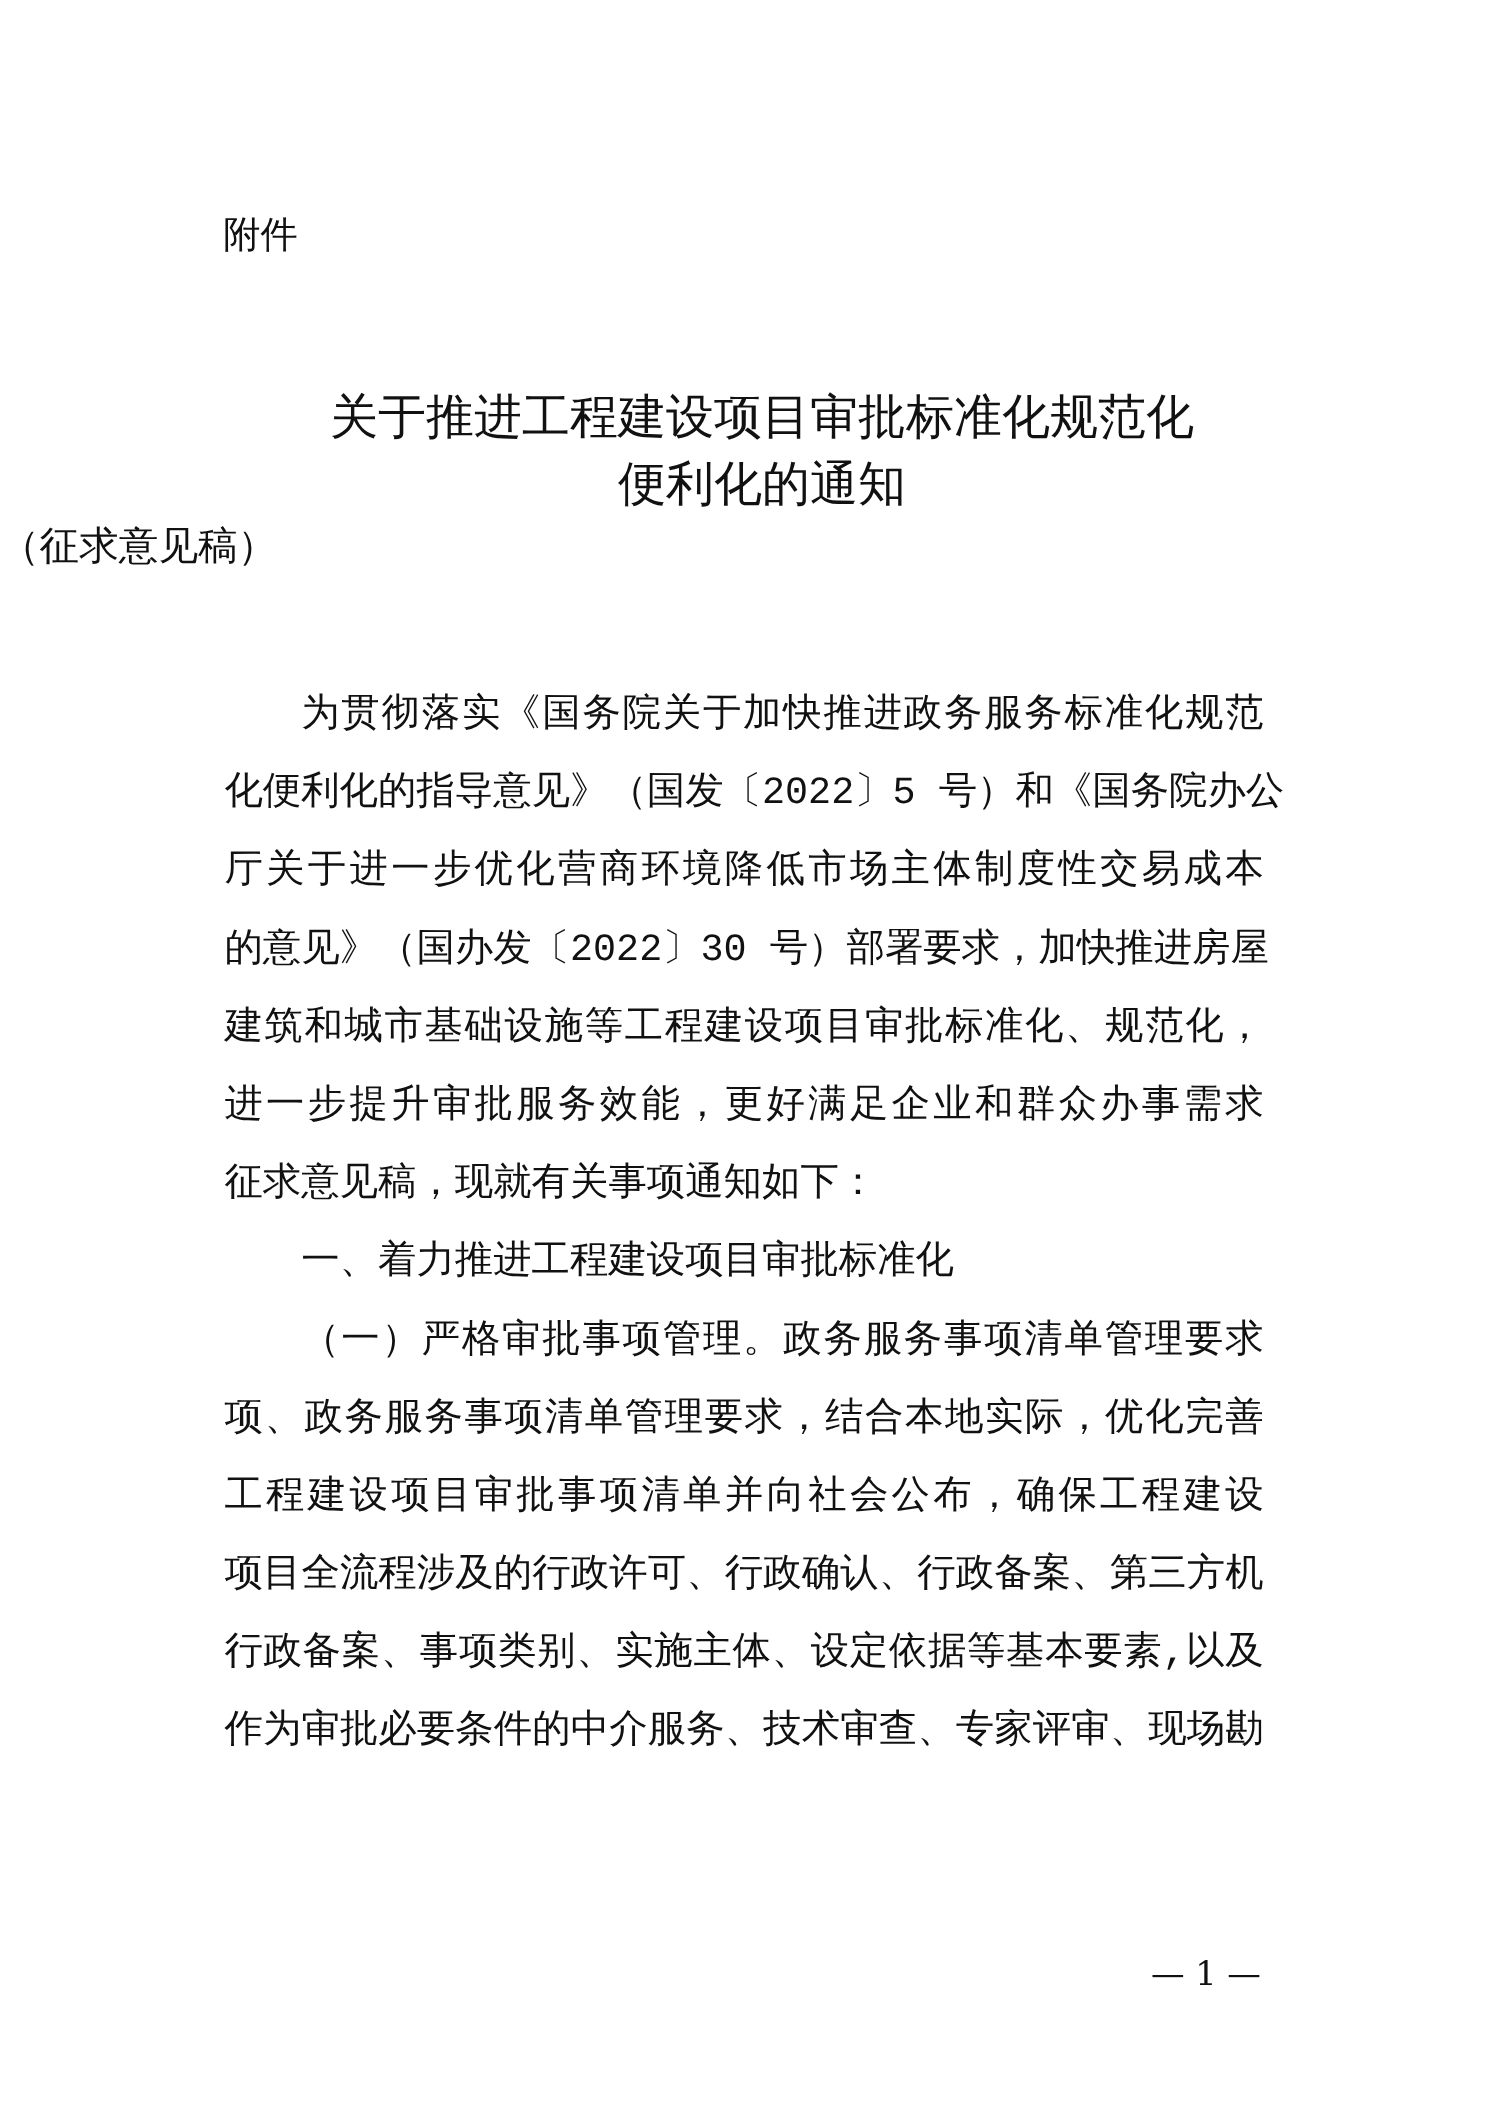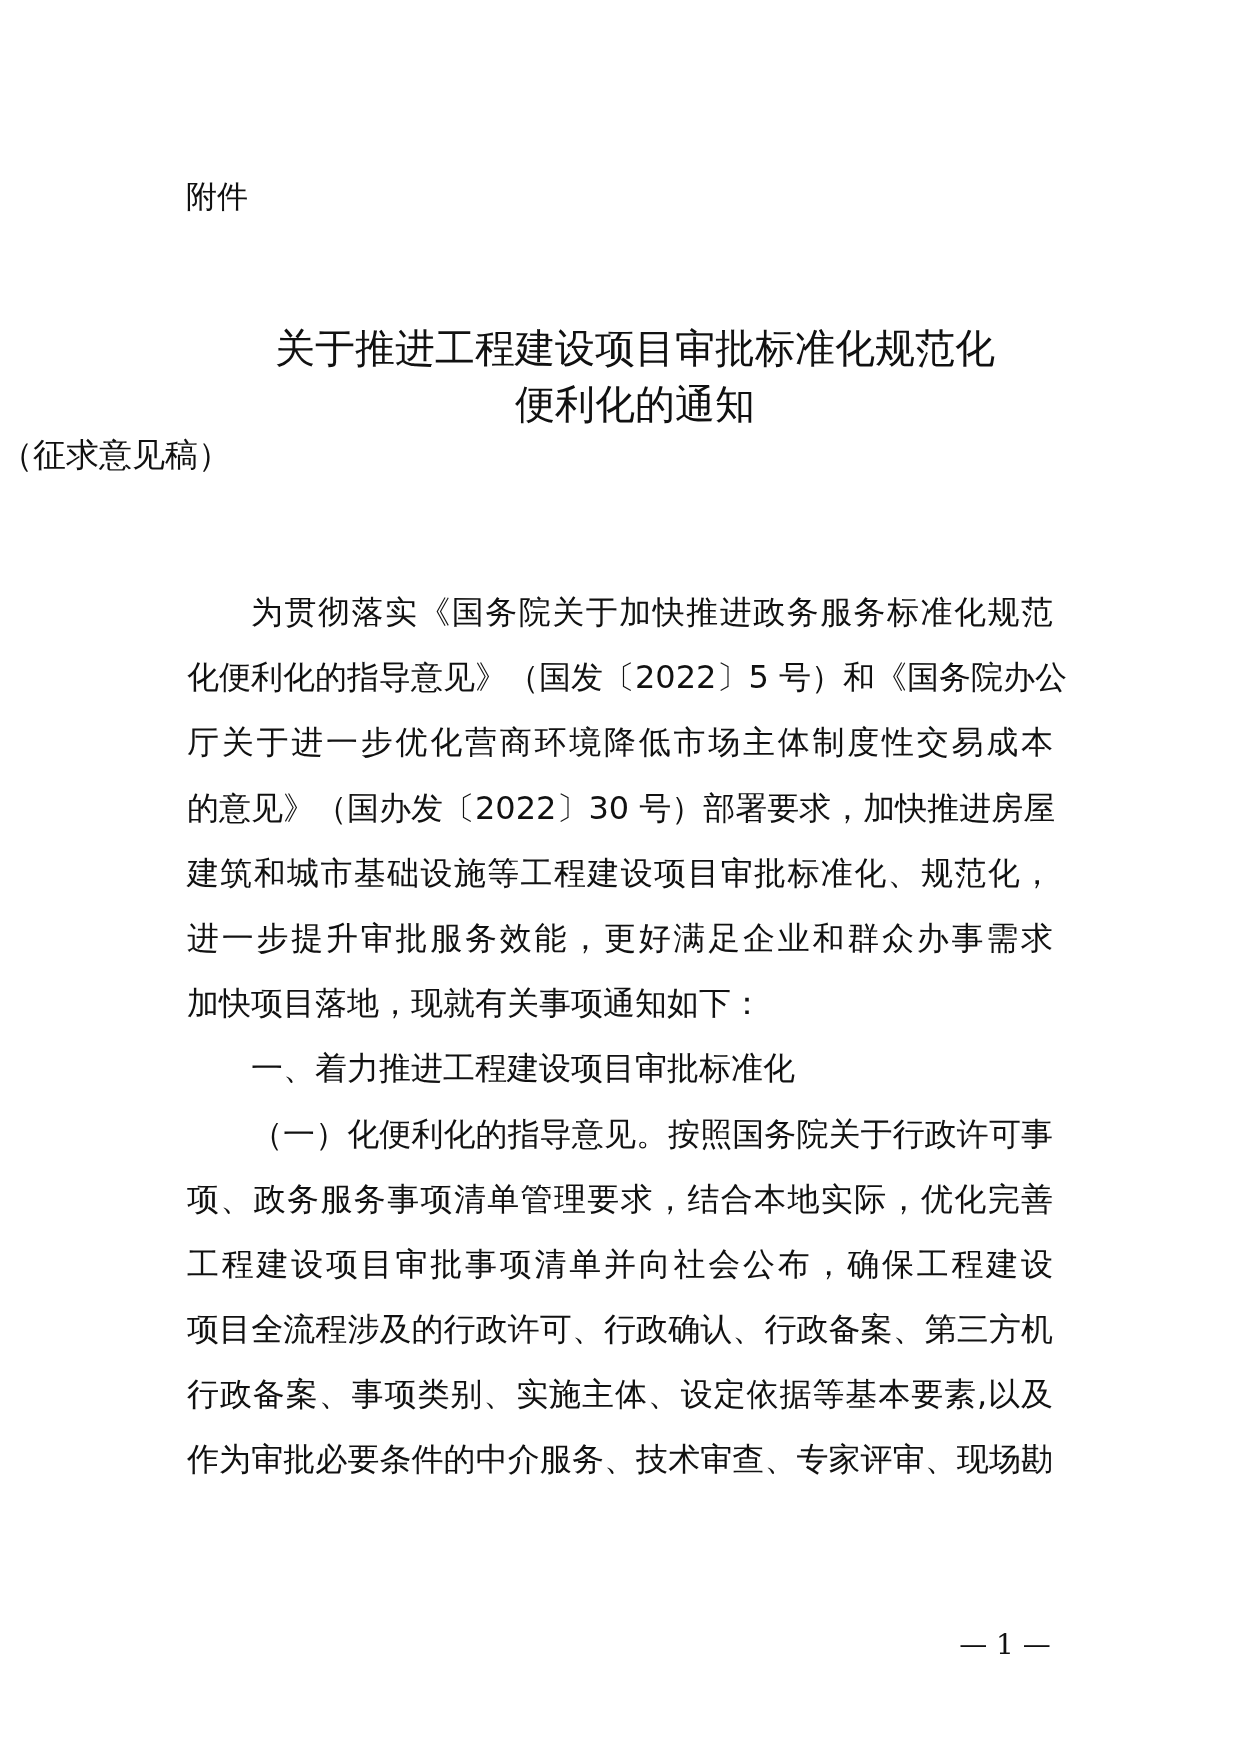--- a/index.html
+++ b/index.html
@@ -4,21 +4,21 @@
 <style>
   html, body { margin: 0; padding: 0; background: #ffffff; }
   body { width: 1240px; height: 1754px; position: relative; overflow: hidden;
          font-family: "DejaVu Sans", "Liberation Sans", sans-serif; color: #111111; }
   .page { position: absolute; left: 0; top: 0; width: 1020px; height: 1754px; background: #ffffff; }
   .attach { position: absolute; left: 186px; top: 176px; font-size: 31px; line-height: 40px; }
   .title { position: absolute; left: 15px; width: 1240px; text-align: center; font-size: 40px; line-height: 52px; letter-spacing: 0px; }
   .title1 { top: 322px; }
   .title2 { top: 378px; text-align: center; }
   .subtitle { position: absolute; left: 0; width: 1240px; top: 434px; text-align: left; font-size: 33px; line-height: 42px; }
-  .body { position: absolute; left: 187px; width: 866px; top: 588px; }
+  .body { position: absolute; left: 187px; width: 866px; top: 572px; font-family: Liberation Mono, monospace; }
   .line { height: 65.2px; font-size: 32px; line-height: 48px; white-space: nowrap; overflow: visible;
           text-align: justify; text-align-last: justify; }
   .line.last { text-align-last: left; }
   .line.indent { padding-left: 64px; }
   .line.h1 { padding-left: 64px; text-align-last: left; }
   .line.h2 { padding-left: 64px; }
   .pagenum { position: absolute; left: 950px; top: 1627px; width: 110px; text-align: center;
              font-family: "DejaVu Serif", "Liberation Serif", serif; font-size: 28px; line-height: 36px; }
 </style>
 </head>
@@ -31,23 +31,23 @@
   <div class="title title2">便利化的通知</div>
   <div class="subtitle">（征求意见稿）</div>
 
   <div class="body">
     <div class="line indent">为贯彻落实《国务院关于加快推进政务服务标准化规范</div>
     <div class="line">化便利化的指导意见》（国发〔2022〕5 号）和《国务院办公</div>
     <div class="line">厅关于进一步优化营商环境降低市场主体制度性交易成本</div>
     <div class="line">的意见》（国办发〔2022〕30 号）部署要求，加快推进房屋</div>
     <div class="line">建筑和城市基础设施等工程建设项目审批标准化、规范化，</div>
     <div class="line">进一步提升审批服务效能，更好满足企业和群众办事需求</div>
-    <div class="line last">加快项目落地，现就有关事项通知如下：</div>
+    <div class="line last">征求意见稿，现就有关事项通知如下：</div>
     <div class="line h1">一、着力推进工程建设项目审批标准化</div>
-    <div class="line h2">（一）化便利化的指导意见。按照国务院关于行政许可事</div>
+    <div class="line h2">（一）严格审批事项管理。政务服务事项清单管理要求</div>
     <div class="line">项、政务服务事项清单管理要求，结合本地实际，优化完善</div>
     <div class="line">工程建设项目审批事项清单并向社会公布，确保工程建设</div>
     <div class="line">项目全流程涉及的行政许可、行政确认、行政备案、第三方机</div>
     <div class="line">行政备案、事项类别、实施主体、设定依据等基本要素,以及</div>
     <div class="line">作为审批必要条件的中介服务、技术审查、专家评审、现场勘</div>
   </div>
 
   <div class="pagenum">— 1 —</div>
 </div>
 

